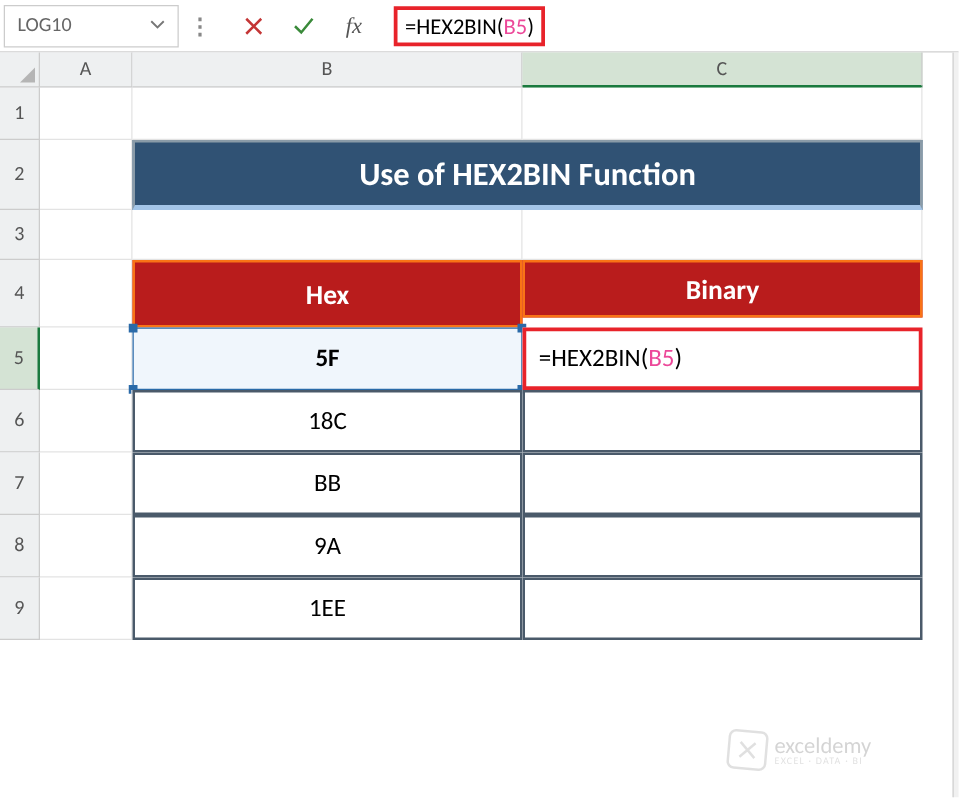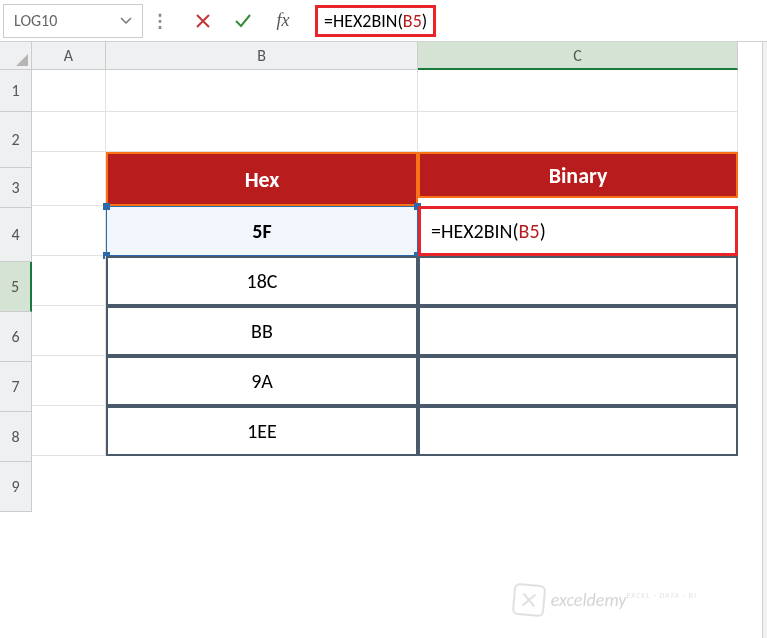--- a/index.html
+++ b/index.html
@@ -198,21 +198,21 @@
     }
     .sel-corner-tr { top: -4px; right: -4px; }
     .sel-corner-bl { bottom: -4px; left: -4px; }
     .active-cell {
       border: 3px solid #e8232a !important;
       justify-content: flex-start;
       padding-left: 10px;
       background: #fff;
     }
     .formula-text .ref {
-      color: #b91c1c;
+      color: #ec4899;
     }
     .watermark {
       position: absolute;
       bottom: 22px;
       right: 70px;
       display: flex;
       align-items: center;
       opacity: 0.25;
       gap: 6px;
     }
@@ -221,23 +221,22 @@
       height: 32px;
       border: 2px solid #888;
       border-radius: 6px;
       display: flex;
       align-items: center;
       justify-content: center;
       transform: rotate(5deg);
     }
     .watermark-text {
       display: flex;
-      flex-direction: row;
+      flex-direction: column;
       line-height: 1;
-      font-style: italic;
     }
     .wm-title {
       font-size: 18px;
       color: #555;
     }
     .wm-sub {
       font-size: 8px;
       color: #888;
       letter-spacing: 1px;
     }
@@ -304,20 +303,24 @@
       <div class="col-header selected" style="width:320px">C</div>
     </div>
     <div class="cells">
 
       <div class="cell-row">
         <div class="cell" style="width:74px;height:42px"></div>
         <div class="cell" style="width:312px;height:42px"></div>
         <div class="cell" style="width:320px;height:42px"></div>
       </div>
 
+      <div class="cell-row">
+        <div class="cell" style="width:74px;height:56px"></div>
+        <div class="cell title-cell" style="width:632px;height:56px">Use of HEX2BIN Function</div>
+      </div>
 
       <div class="cell-row">
         <div class="cell" style="width:74px;height:40px"></div>
         <div class="cell" style="width:312px;height:40px"></div>
         <div class="cell" style="width:320px;height:40px"></div>
       </div>
 
       <div class="cell-row">
         <div class="cell" style="width:74px;height:54px"></div>
         <div class="cell header-cell" style="width:312px;height:54px">Hex</div>

